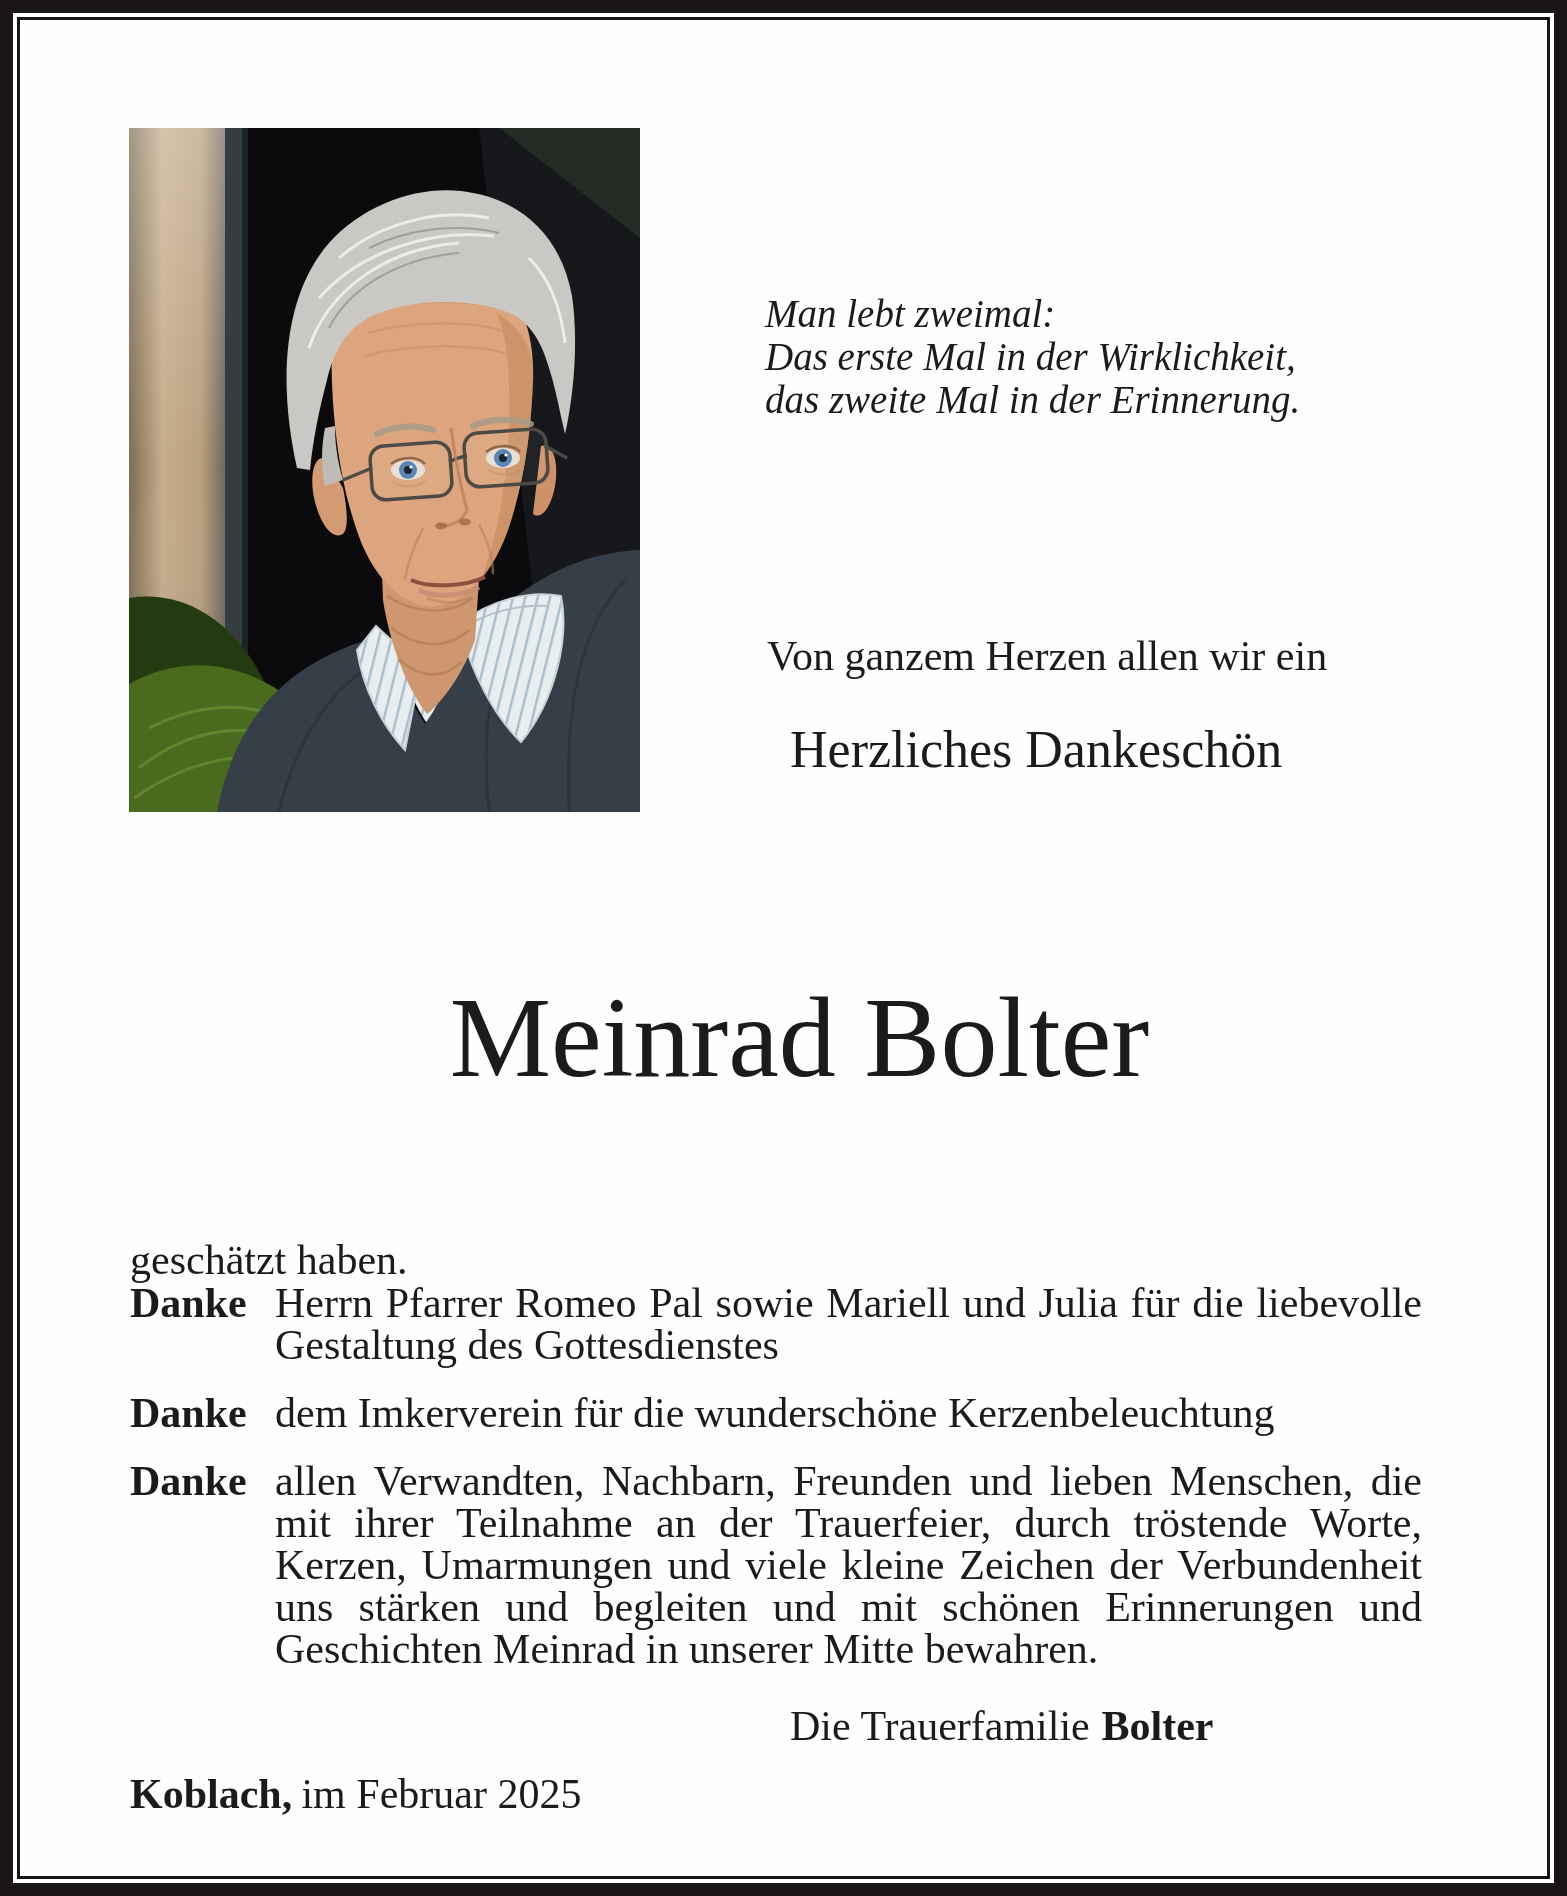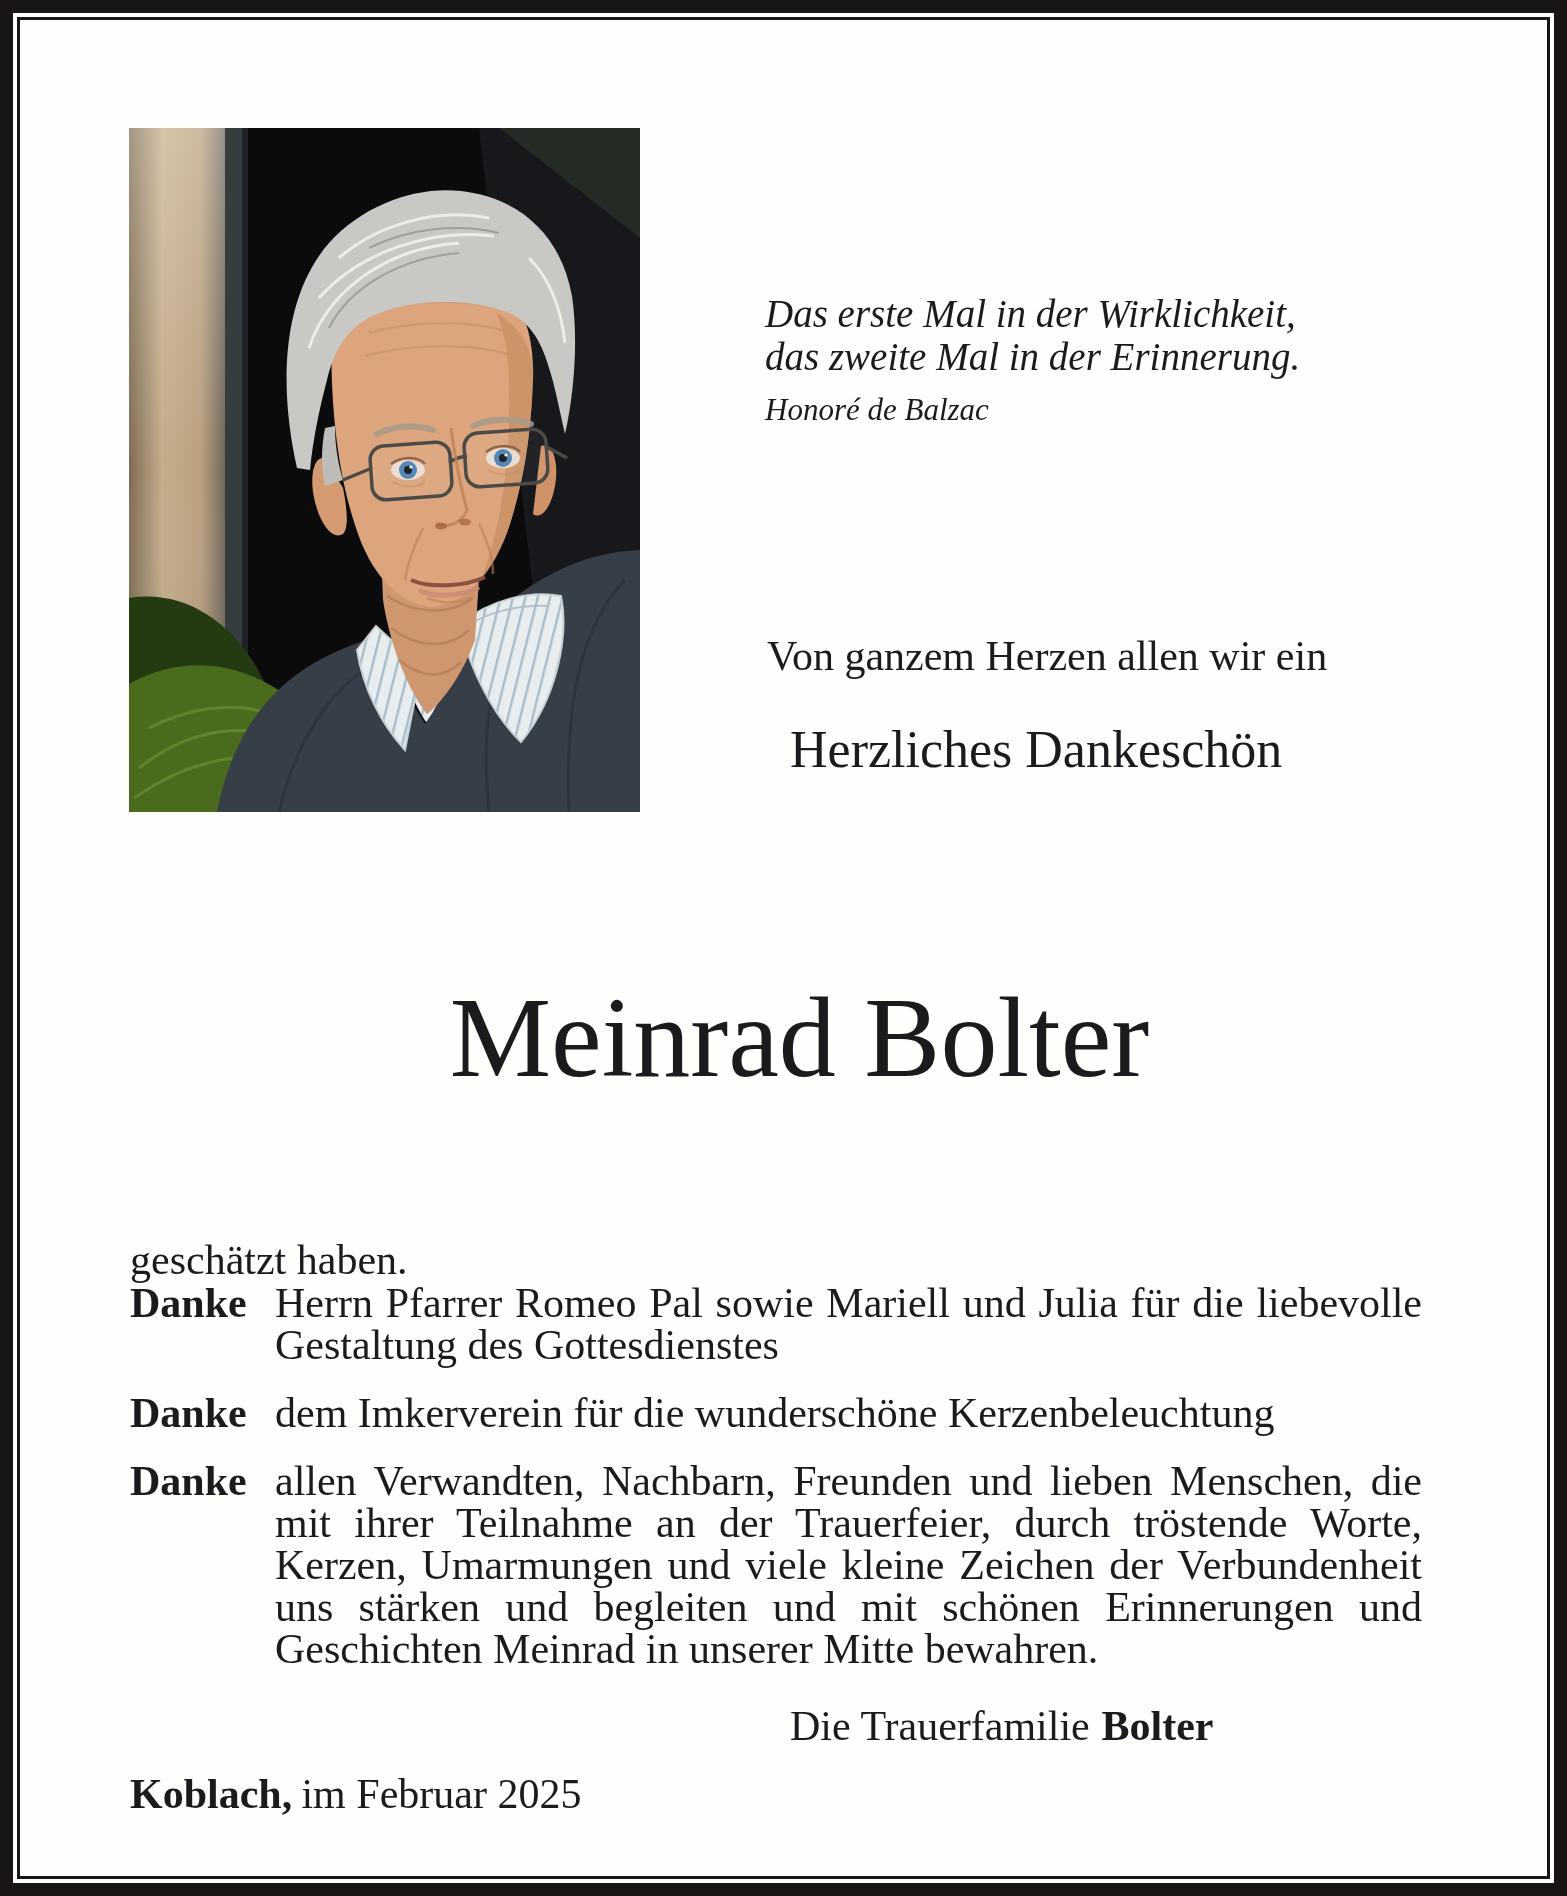--- a/index.html
+++ b/index.html
@@ -191,23 +191,23 @@
             </g>
 
             <path d="M282,452 C300,460 336,459 356,449" stroke="#8e4f3e" stroke-width="4" fill="none"></path>
             <path d="M290,462 C305,470 332,469 350,459" stroke="#c98a74" stroke-width="5" opacity="0.8" fill="none"></path>
             <path d="M298,470 C312,476 330,476 342,469" stroke="#b67e55" stroke-width="2.5" opacity="0.5" fill="none"></path>
           </g>
         </svg>
       </div>
 
       <div class="abs quote">
+        <div>Man lebt zweimal:</div>
         <div>Das erste Mal in der Wirklichkeit,</div>
         <div>das zweite Mal in der Erinnerung.</div>
-        <div class="quote-attr">Honoré de Balzac</div>
       </div>
 
       <div class="abs intro">Von ganzem Herzen allen wir ein</div>
       <div class="abs headline">Herzliches Dankeschön</div>
 
 
       <div class="abs name">Meinrad Bolter</div>
 
       <div class="abs after">geschätzt haben.</div>
 

